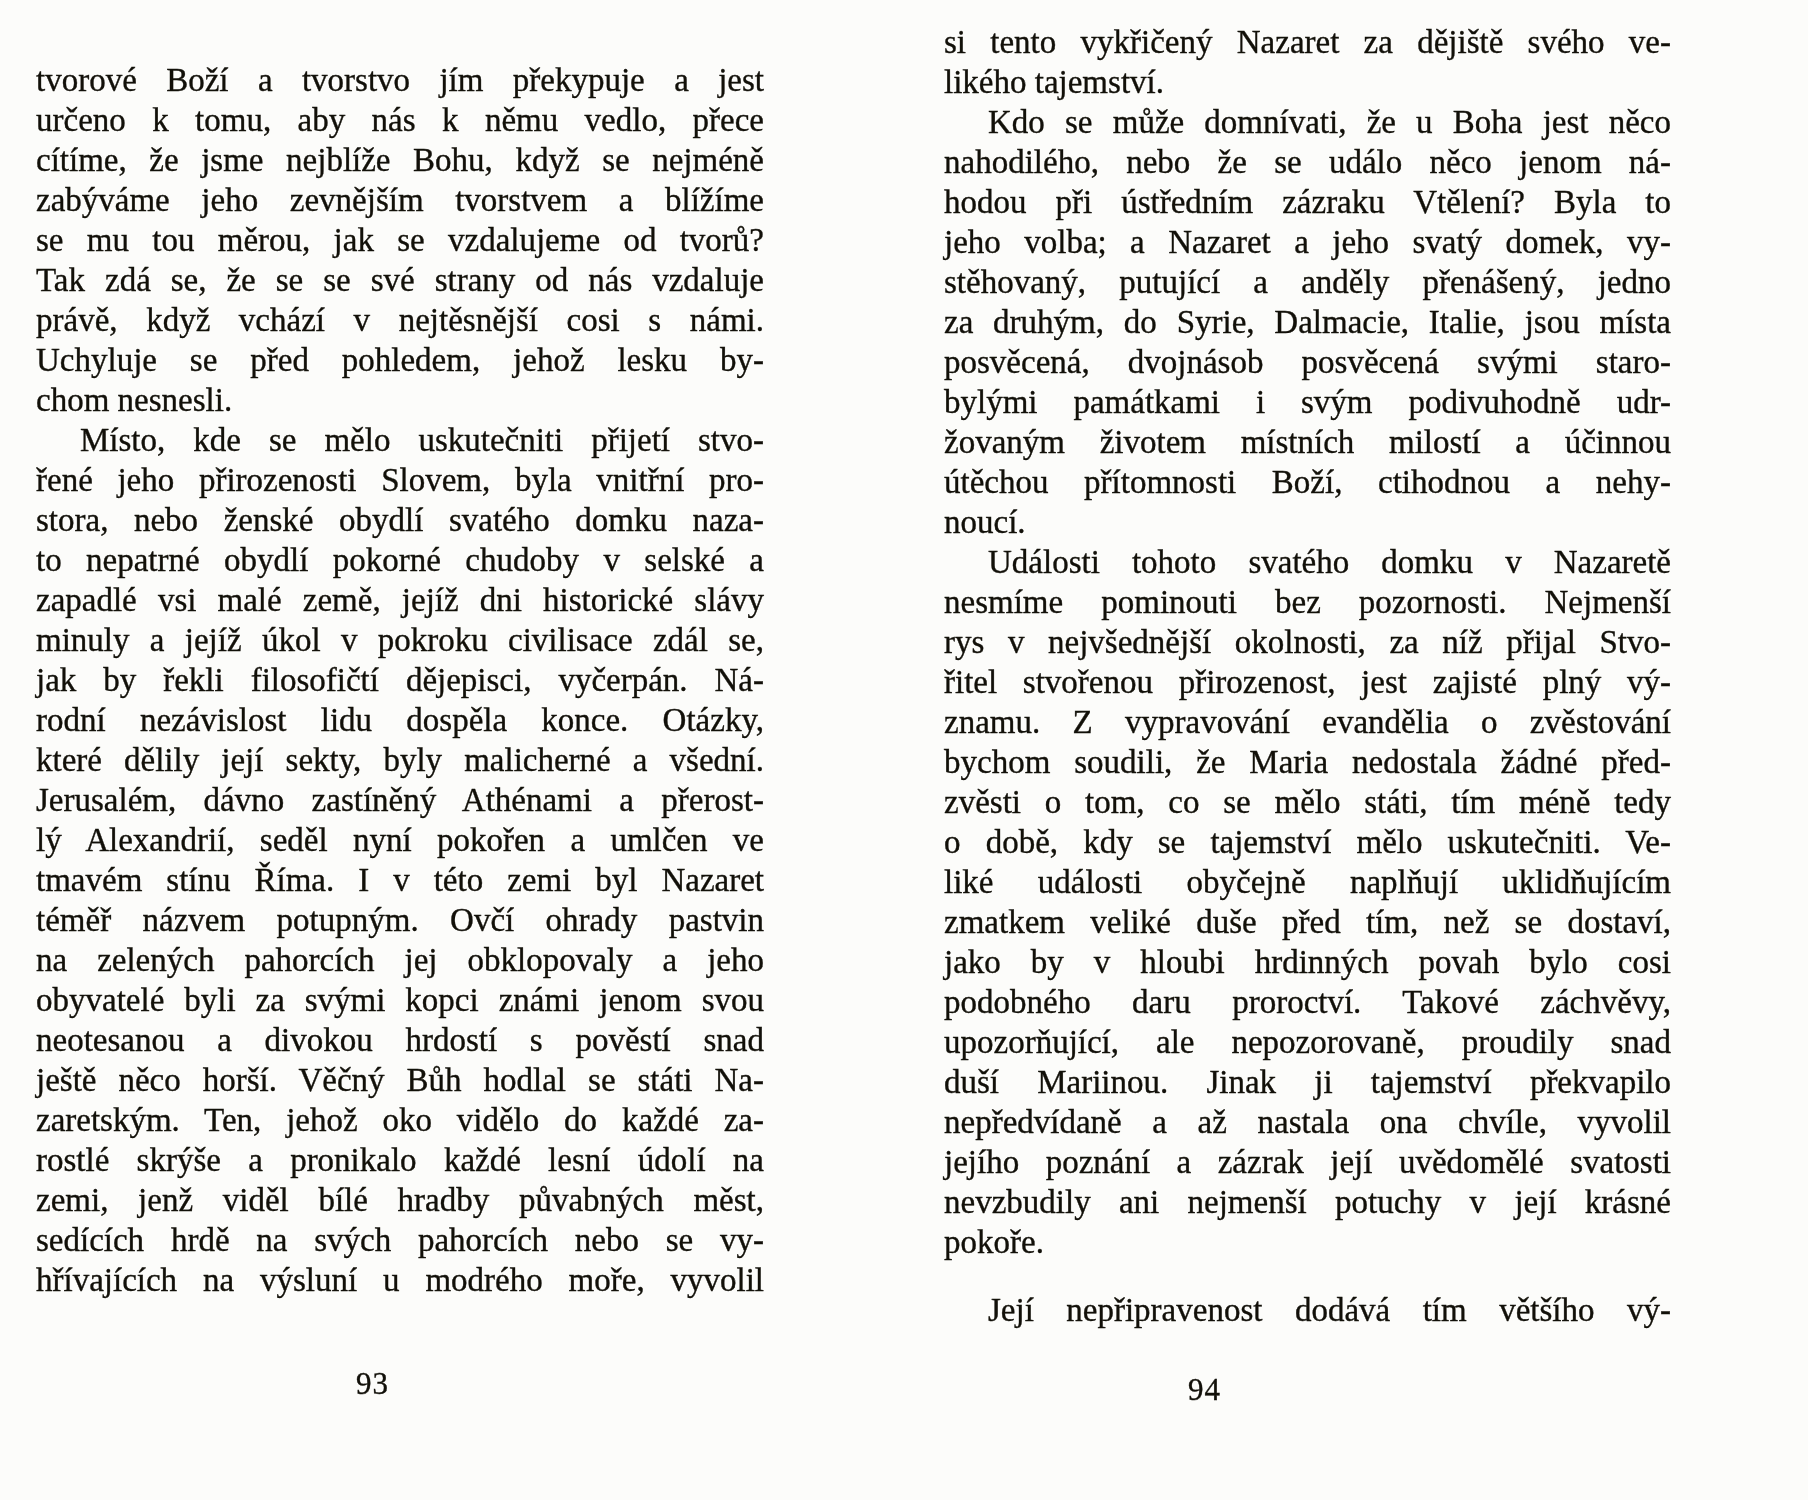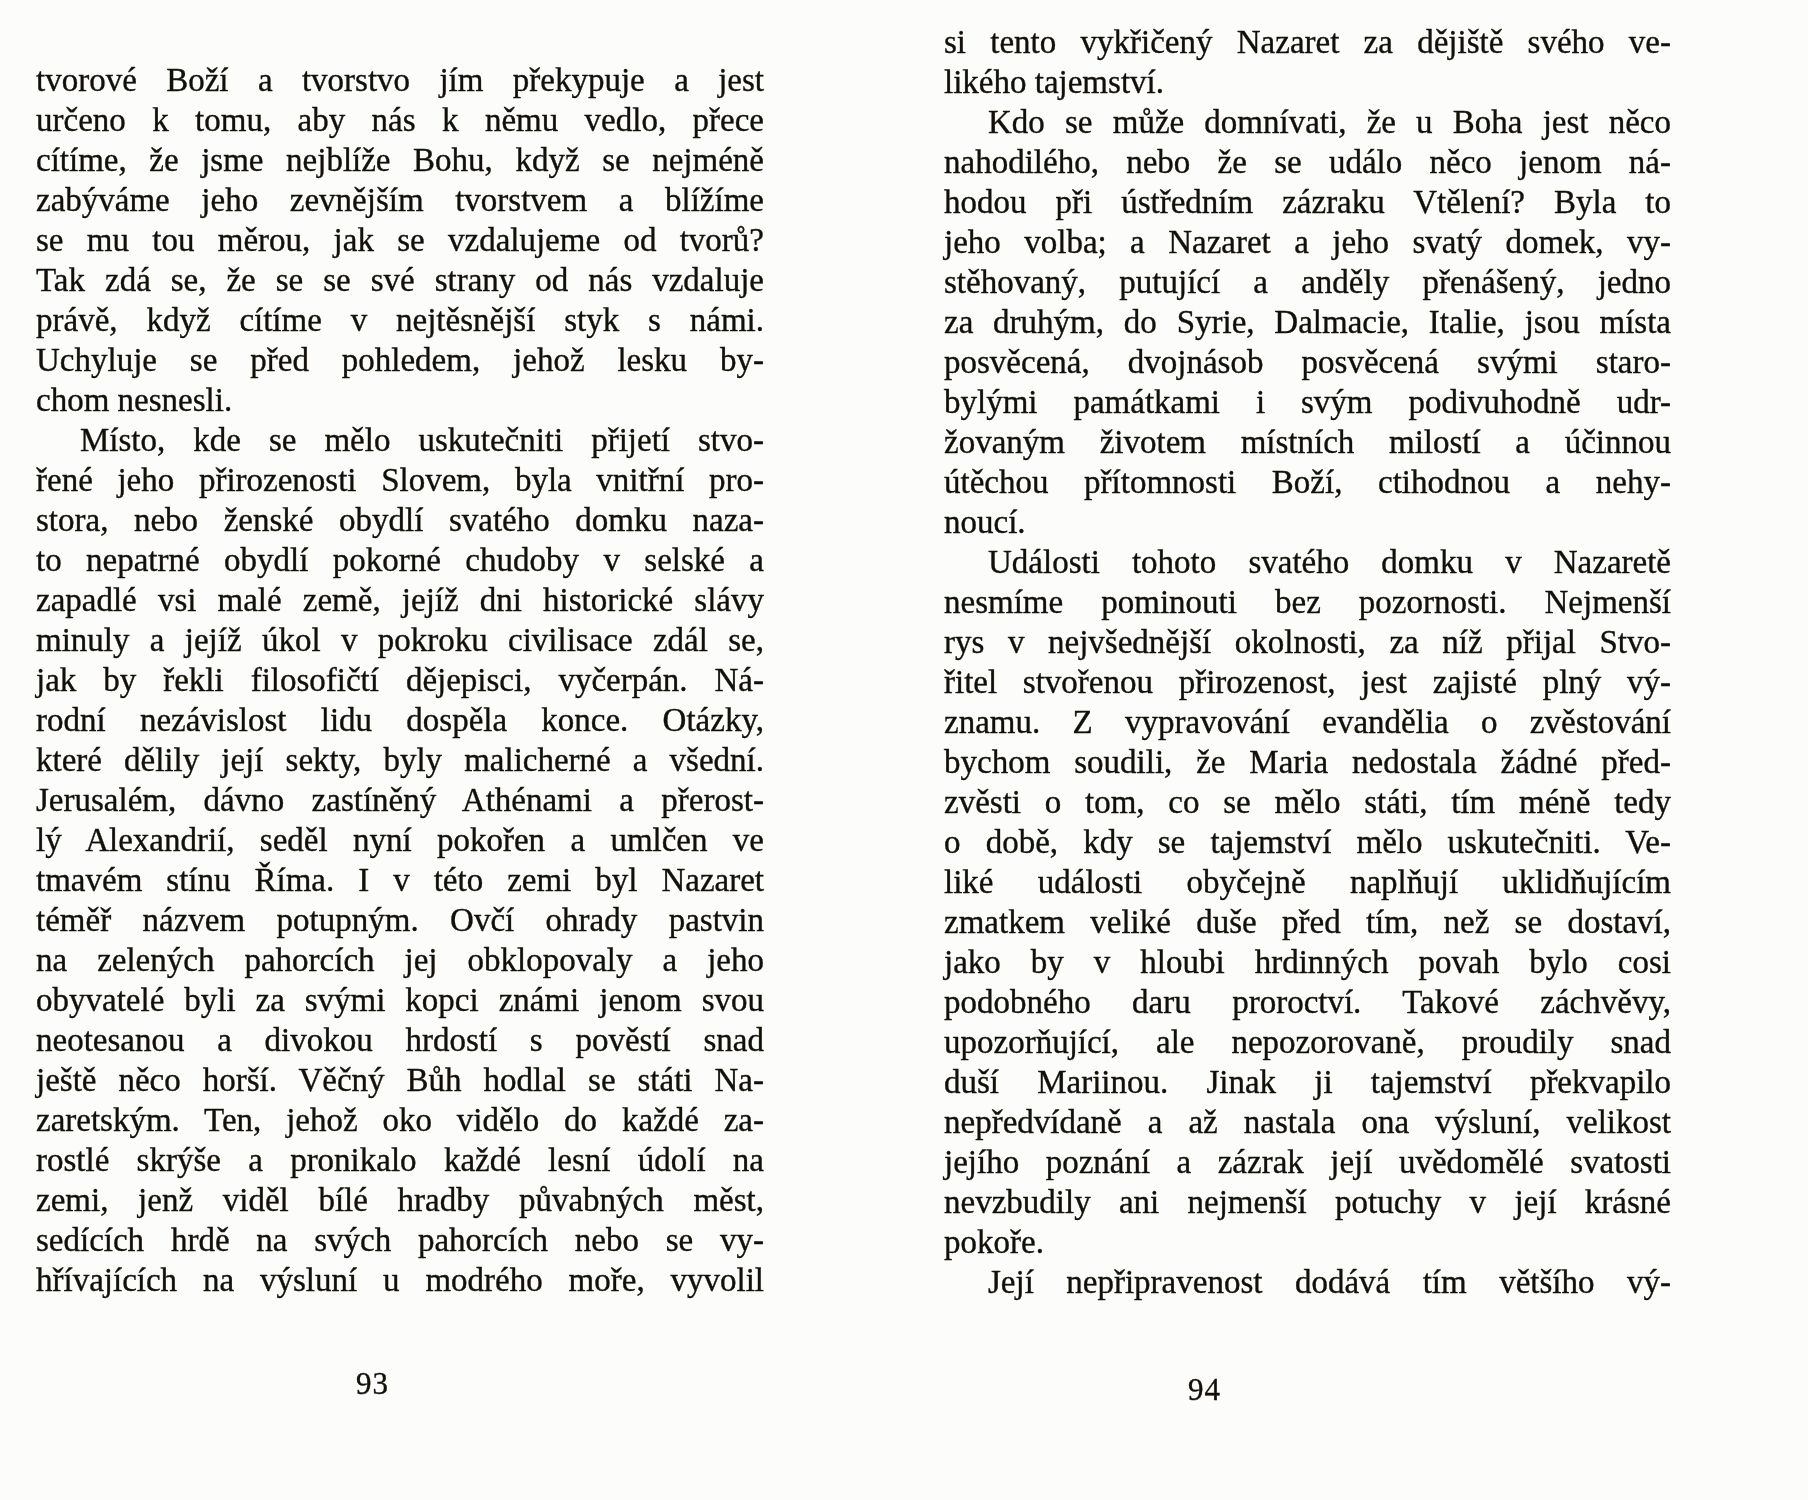--- a/index.html
+++ b/index.html
@@ -22,21 +22,21 @@
   .col-left  { left: 36px;  top: 16px; width: 728px; margin-top: 44px; }
   .col-right { left: 944px; top: 22px; width: 727px; }
   .line {
     text-align: justify;
     text-align-last: justify;
     height: 40px;
     white-space: normal;
   }
   .line.lastline { text-align-last: left; }
   .line.indent { text-indent: 44px; }
-  .para.gap { }
+  .para.gap { margin-top: 28px; }
   .pagenum {
     position: absolute;
     font-size: 31px;
     letter-spacing: 1px;
     -webkit-text-stroke: 0.35px #121009;
   }
   .pagenum-left  { left: 356px;  top: 1366px; }
   .pagenum-right { left: 1188px; top: 1372px; }
 </style>
 </head>
@@ -44,21 +44,21 @@
 
 <div class="spread">
   <div class="column col-left">
       <div class="para">
         <div class="line">tvorové Boží a tvorstvo jím překypuje a jest</div>
         <div class="line">určeno k tomu, aby nás k němu vedlo, přece</div>
         <div class="line">cítíme, že jsme nejblíže Bohu, když se nejméně</div>
         <div class="line">zabýváme jeho zevnějším tvorstvem a blížíme</div>
         <div class="line">se mu tou měrou, jak se vzdalujeme od tvorů?</div>
         <div class="line">Tak zdá se, že se se své strany od nás vzdaluje</div>
-        <div class="line">právě, když cítíme v nejtěsnější styk s námi.</div>
+        <div class="line">právě, když vchází v nejtěsnější cosi s námi.</div>
         <div class="line">Uchyluje se před pohledem, jehož lesku by-</div>
         <div class="line lastline">chom nesnesli.</div>
       </div>
       <div class="para">
         <div class="line indent">Místo, kde se mělo uskutečniti přijetí stvo-</div>
         <div class="line">řené jeho přirozenosti Slovem, byla vnitřní pro-</div>
         <div class="line">stora, nebo ženské obydlí svatého domku naza-</div>
         <div class="line">to nepatrné obydlí pokorné chudoby v selské a</div>
         <div class="line">zapadlé vsi malé země, jejíž dni historické slávy</div>
         <div class="line">minuly a jejíž úkol v pokroku civilisace zdál se,</div>
@@ -106,21 +106,21 @@
         <div class="line">znamu. Z vypravování evandělia o zvěstování</div>
         <div class="line">bychom soudili, že Maria nedostala žádné před-</div>
         <div class="line">zvěsti o tom, co se mělo státi, tím méně tedy</div>
         <div class="line">o době, kdy se tajemství mělo uskutečniti. Ve-</div>
         <div class="line">liké události obyčejně naplňují uklidňujícím</div>
         <div class="line">zmatkem veliké duše před tím, než se dostaví,</div>
         <div class="line">jako by v hloubi hrdinných povah bylo cosi</div>
         <div class="line">podobného daru proroctví. Takové záchvěvy,</div>
         <div class="line">upozorňující, ale nepozorovaně, proudily snad</div>
         <div class="line">duší Mariinou. Jinak ji tajemství překvapilo</div>
-        <div class="line">nepředvídaně a až nastala ona výsluní, velikost</div>
+        <div class="line">nepředvídaně a až nastala ona chvíle, vyvolil</div>
         <div class="line">jejího poznání a zázrak její uvědomělé svatosti</div>
         <div class="line">nevzbudily ani nejmenší potuchy v její krásné</div>
         <div class="line lastline">pokoře.</div>
       </div>
       <div class="para gap">
         <div class="line indent">Její nepřipravenost dodává tím většího vý-</div>
       </div>
     </div>
   <div class="pagenum pagenum-left">93</div>
   <div class="pagenum pagenum-right">94</div>

